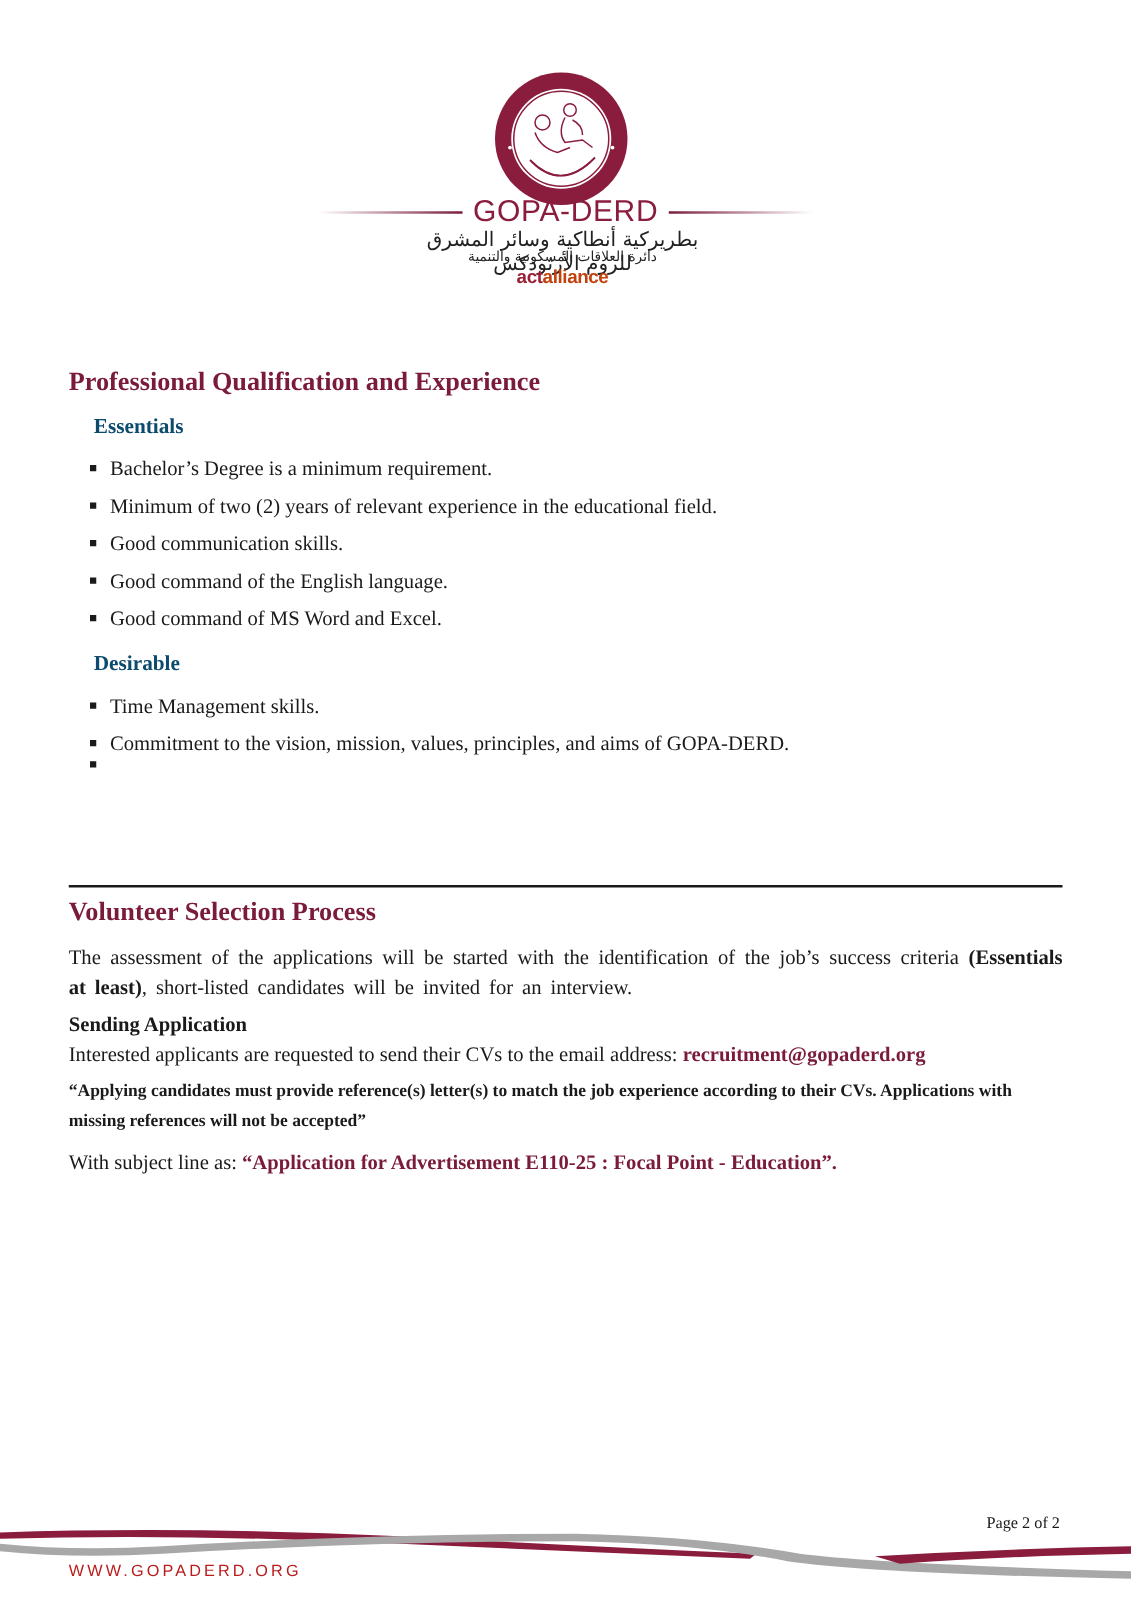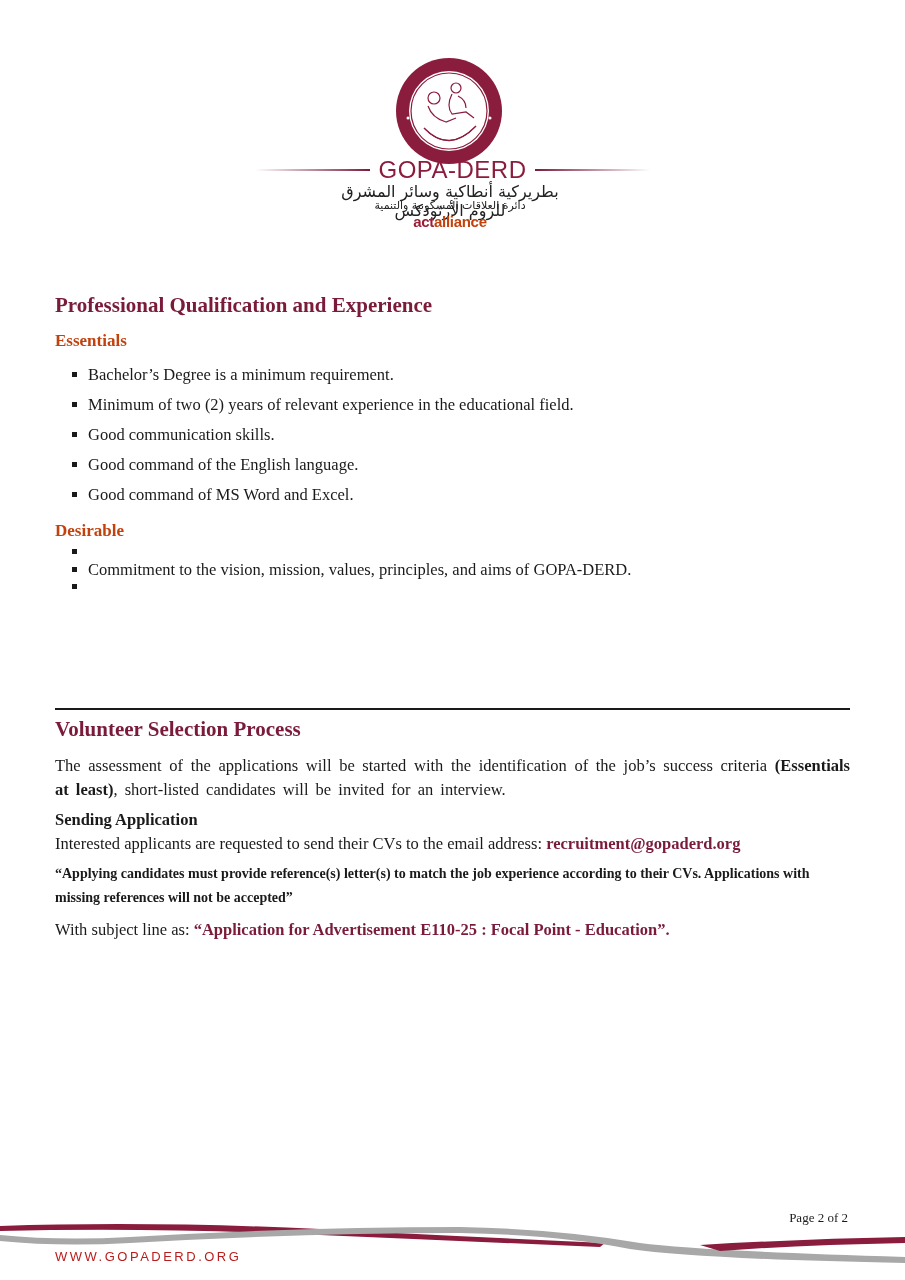--- a/index.html
+++ b/index.html
@@ -14,21 +14,21 @@
   .brand-line-right { flex: 1; height: 2px; background: linear-gradient(to left, rgba(122,27,58,0), #7a1b3a); margin-left: 8px; }
   .brand-name { font-family: "Liberation Sans", sans-serif; font-weight: normal; font-size: 24px; color: #8a1c3d; letter-spacing: 0.5px; }
   .arabic-1 { position: absolute; left: 330px; top: 182px; width: 240px; text-align: center; font-family: "DejaVu Sans", sans-serif; font-size: 16px; color: #222; direction: rtl; }
   .arabic-2 { position: absolute; left: 330px; top: 199px; width: 240px; text-align: center; font-family: "DejaVu Sans", sans-serif; font-size: 11px; color: #222; direction: rtl; }
   .act { position: absolute; left: 330px; top: 213px; width: 240px; text-align: center; font-family: "Liberation Sans", sans-serif; font-size: 15px; font-weight: bold; letter-spacing: -0.3px; }
   .act .a1 { color: #9a1f36; }
   .act .a2 { color: #c2410c; }
 
   .content { position: absolute; left: 55px; top: 290px; width: 795px; }
   h1.section-title { margin: 0; font-size: 21px; font-weight: bold; color: #7a1b3a; line-height: 30px; }
-  h2.sub-title { margin: 8px 0 0 0; font-size: 17px; font-weight: bold; color: #c2410c; line-height: 26px; }
+  h2.sub-title { margin: 8px 0 0 20px; font-size: 17px; font-weight: bold; color: #0c4a6e; line-height: 26px; }
   ul.bullets { list-style: none; margin: 6px 0 0 17px; padding: 0; }
   ul.bullets li { font-size: 16.5px; line-height: 30px; display: flex; align-items: center; }
   .sq { width: 5px; height: 5px; background: #1a1a1a; margin-right: 11px; flex: 0 0 5px; position: relative; top: -1px; }
 
   .divider { position: absolute; left: 55px; top: 708px; width: 795px; height: 2px; background: #1a1a1a; }
 
   .section2 { position: absolute; left: 55px; top: 714px; width: 795px; }
   .para { font-size: 16.5px; line-height: 24px; text-align: justify; margin: 10px 0 0 0; word-spacing: 3px; }
   .bold { font-weight: bold; }
   .sub-heading { font-size: 16.5px; font-weight: bold; line-height: 24px; margin-top: 6px; }
@@ -95,20 +95,21 @@
       </li>
     <li>
         <span class="sq"></span>
         <span>Good command of MS Word and Excel.</span>
       </li>
   </ul>
   <h2 class="sub-title">Desirable</h2>
   <ul class="bullets">
     <li>
         <span class="sq"></span>
+        <span>Time Management skills.</span>
       </li>
     <li>
         <span class="sq"></span>
         <span>Commitment to the vision, mission, values, principles, and aims of GOPA-DERD.</span>
       </li>
     <li>
         <span class="sq"></span>
       </li>
   </ul>
 </div>

